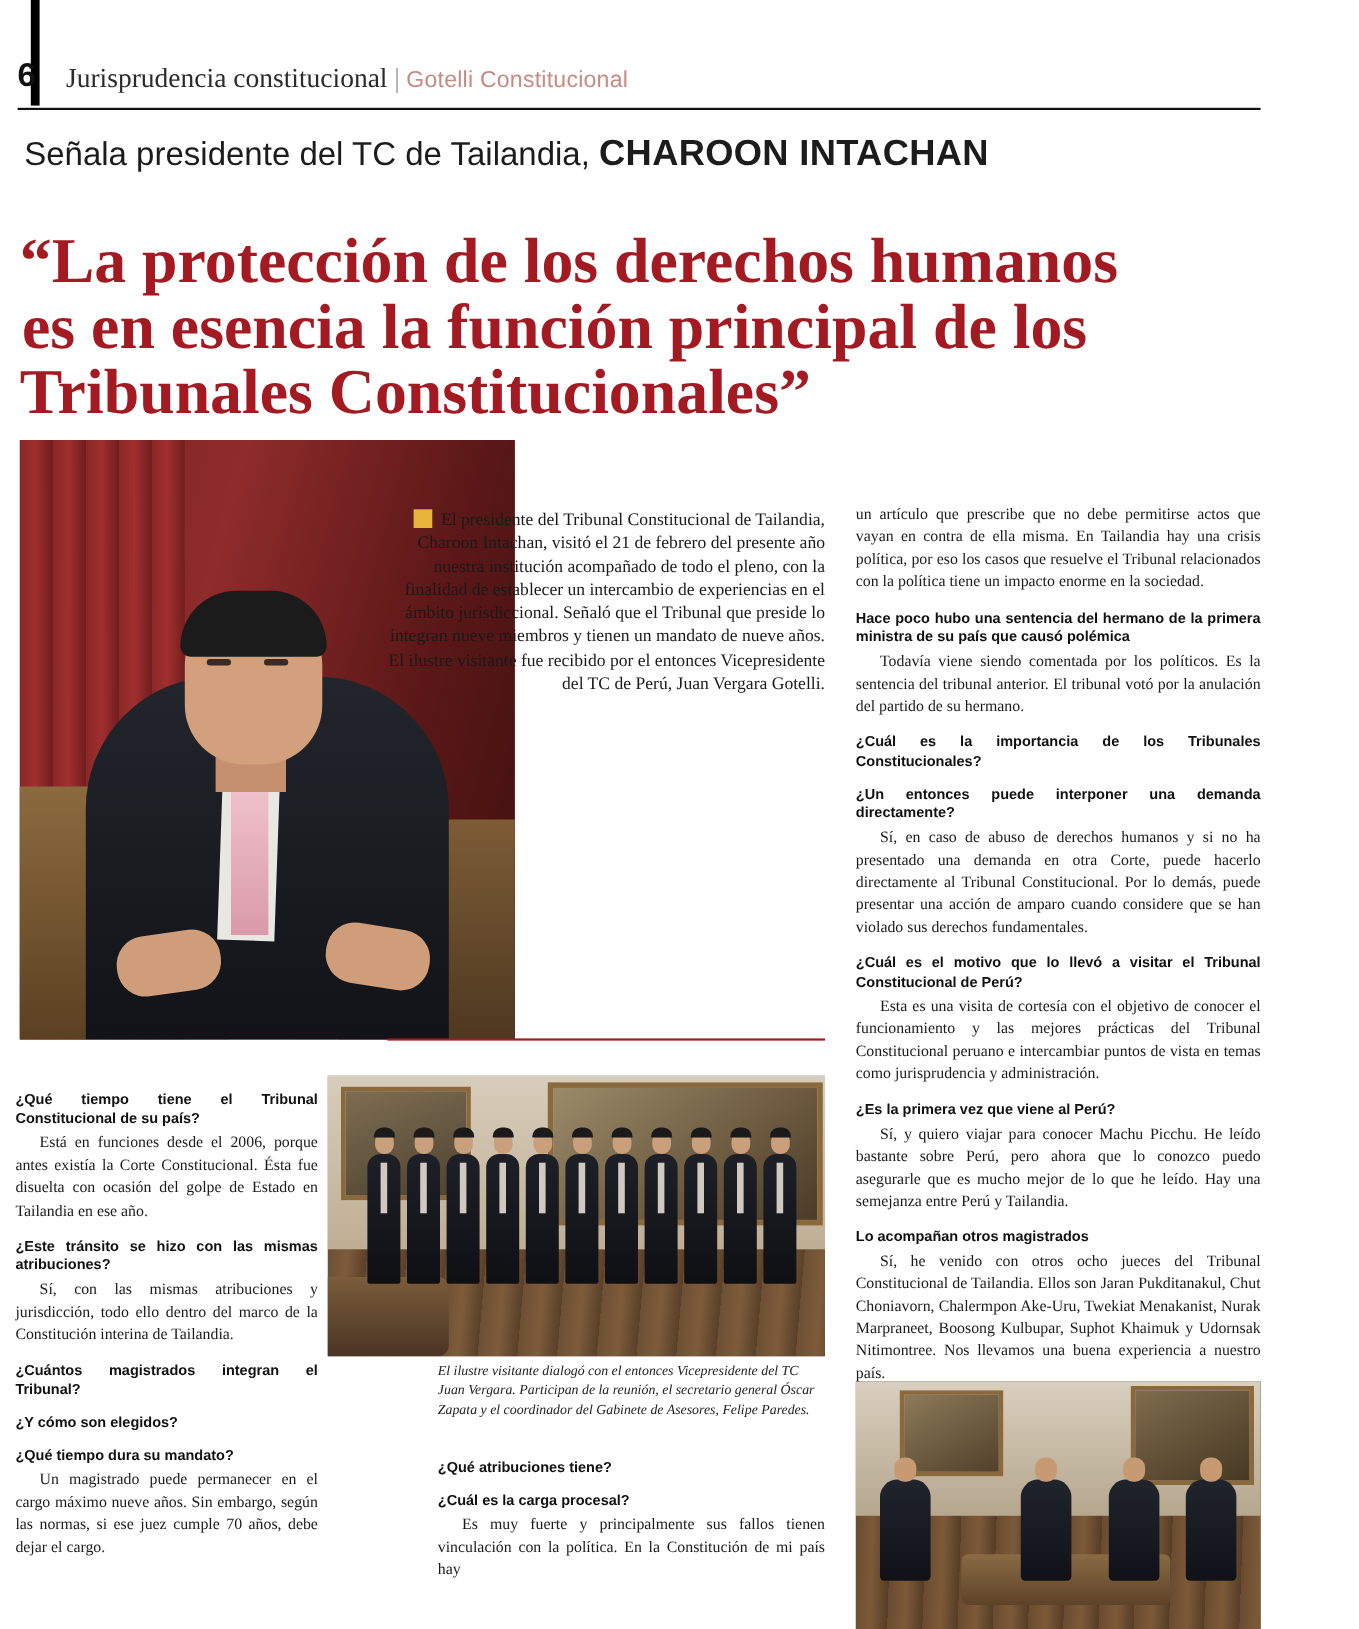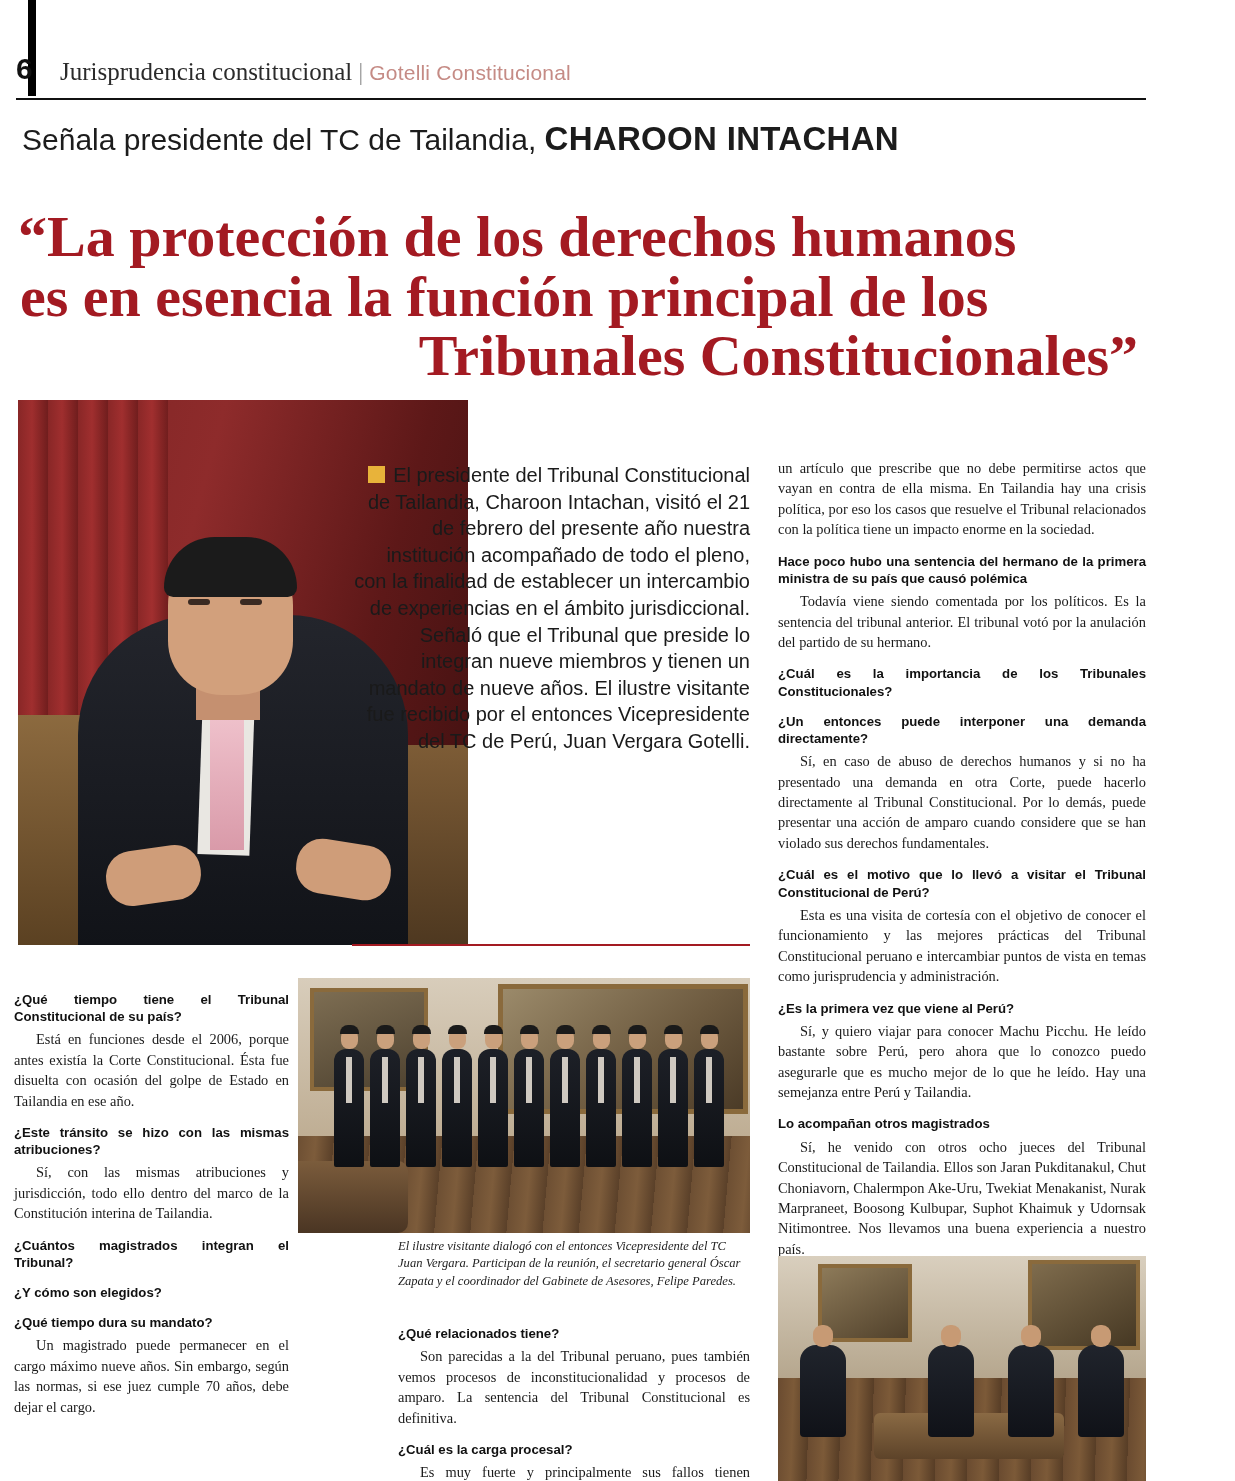--- a/index.html
+++ b/index.html
@@ -96,21 +96,21 @@
     top: 168px;
     width: 1120px;
     font-family: "Liberation Serif", serif;
     font-size: 58px;
     line-height: 1.03;
     color: #a31a22;
     text-align: right;
   }
   .headline .l1 { display: block; text-align: left; }
   .headline .l2 { display: block; text-align: left; padding-left: 2px; }
-  .headline .l3 { display: block; text-align: right; }
+  .headline .l3 { display: block; text-align: left; }
   
   .portrait {
     position: absolute;
     left: 18px;
     top: 400px;
     width: 450px;
     height: 545px;
     overflow: hidden;
     background: #6b1d1d;
   }
@@ -176,22 +176,22 @@
     position: absolute; left: 278px; bottom: 48px; width: 95px; height: 55px;
     background: #cf9d79; border-radius: 26px;
     transform: rotate(9deg);
   }
   
   .lead {
     position: absolute;
     left: 352px;
     top: 462px;
     width: 398px;
-    font-family: Liberation Sans, sans-serif;
-    font-size: 20px;
+    font-family: Liberation Serif, serif;
+    font-size: 16px;
     line-height: 1.33;
     color: #1a1a1a;
     text-align: right;
   }
   .lead .bullet {
     display: inline-block;
     width: 17px; height: 17px;
     background: #e8b33a;
     margin-right: 8px;
     vertical-align: middle;
@@ -423,22 +423,21 @@
       <p class="a">Está en funciones desde el 2006, porque antes existía la Corte Constitucional. Ésta fue disuelta con ocasión del golpe de Estado en Tailandia en ese año.</p>
       <p class="q">¿Este tránsito se hizo con las mismas atribuciones?</p>
       <p class="a">Sí, con las mismas atribuciones y jurisdicción, todo ello dentro del marco de la Constitución interina de Tailandia.</p>
       <p class="q">¿Cuántos magistrados integran el Tribunal?</p>
       <p class="q">¿Y cómo son elegidos?</p>
       <p class="q">¿Qué tiempo dura su mandato?</p>
       <p class="a">Un magistrado puede permanecer en el cargo máximo nueve años. Sin embargo, según las normas, si ese juez cumple 70 años, debe dejar el cargo.</p>
     </div>
 
   <div class="col-l2" id="col-middle">
-      <p class="q">¿Qué relacionados tiene?</p>
-      <p class="a">Son parecidas a la del Tribunal peruano, pues también vemos procesos de inconstitucionalidad y procesos de amparo. La sentencia del Tribunal Constitucional es definitiva.</p>
+      <p class="q">¿Qué atribuciones tiene?</p>
       <p class="q">¿Cuál es la carga procesal?</p>
       <p class="a">Es muy fuerte y principalmente sus fallos tienen vinculación con la política. En la Constitución de mi país hay</p>
     </div>
 
   <div class="photo-group">
     <div class="wall"></div>
     <div class="painting"></div>
     <div class="painting2"></div>
     <div class="floor"></div>
     <div class="sofa"></div>

